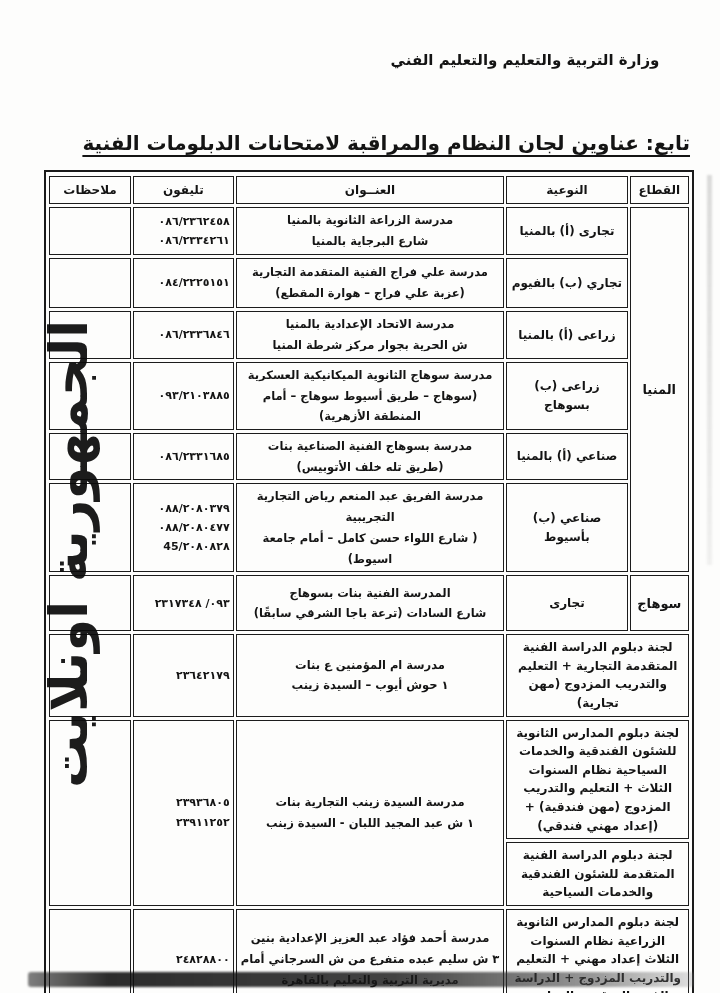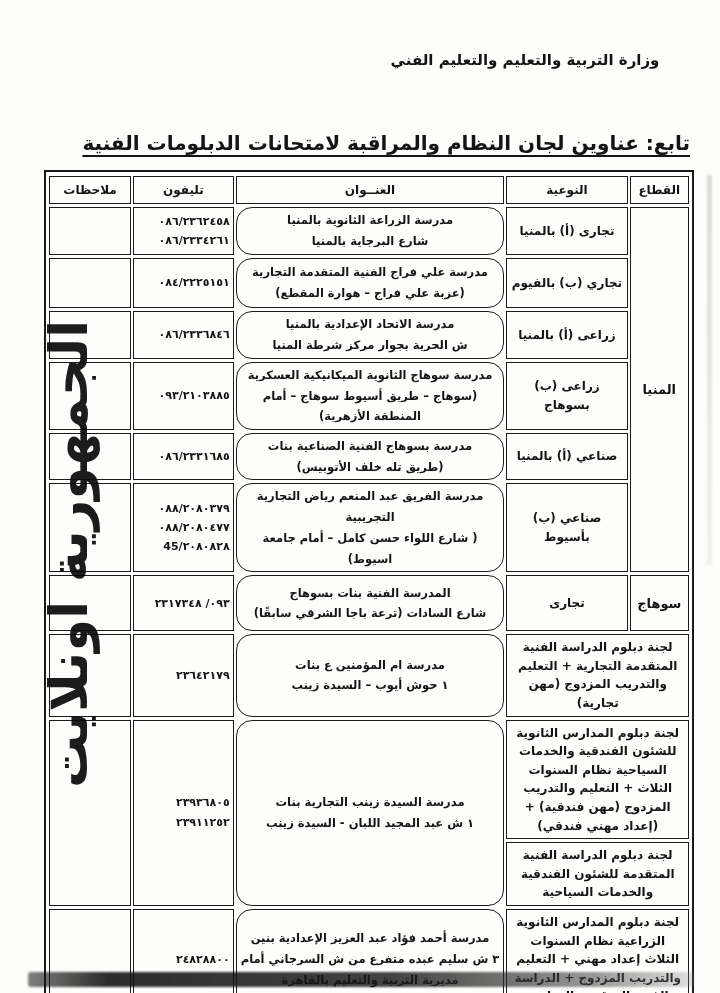--- a/index.html
+++ b/index.html
@@ -38,21 +38,21 @@
   .addr-table col.c-addr{width:262px;}
   .addr-table col.c-phone{width:98px;}
   .addr-table col.c-notes{width:80px;}
   .addr-table th,.addr-table td{
     border:1.5px solid #1c1c1c; padding:2px 3px; box-sizing:border-box;
     vertical-align:middle; text-align:center; background:#fdfdfc;
   }
   .addr-table th{font-size:12px; font-weight:bold; padding:4px 2px;}
   td.sector{font-size:13px; font-weight:bold;}
   td.type{font-size:12px; font-weight:bold; line-height:1.55; padding:3px 4px;}
-  td.addr{font-size:11.5px; font-weight:bold; line-height:1.8;border-radius:16px;}
+  td.addr{font-size:11.5px; font-weight:bold; line-height:1.8;}
   td.phone{font-size:11px; font-weight:bold; letter-spacing:.5px; line-height:1.75; direction:ltr;text-align:right;}
   td.notes{background:#fdfdfc;}
   
   .watermark{
     position:absolute; left:38px; top:788px;
     transform-origin:0 0; transform:rotate(-90deg);
     white-space:nowrap; font-size:53px; font-weight:bold;
     color:#0a0a0a; opacity:.92; letter-spacing:2px;
     pointer-events:none; z-index:5;
   }

